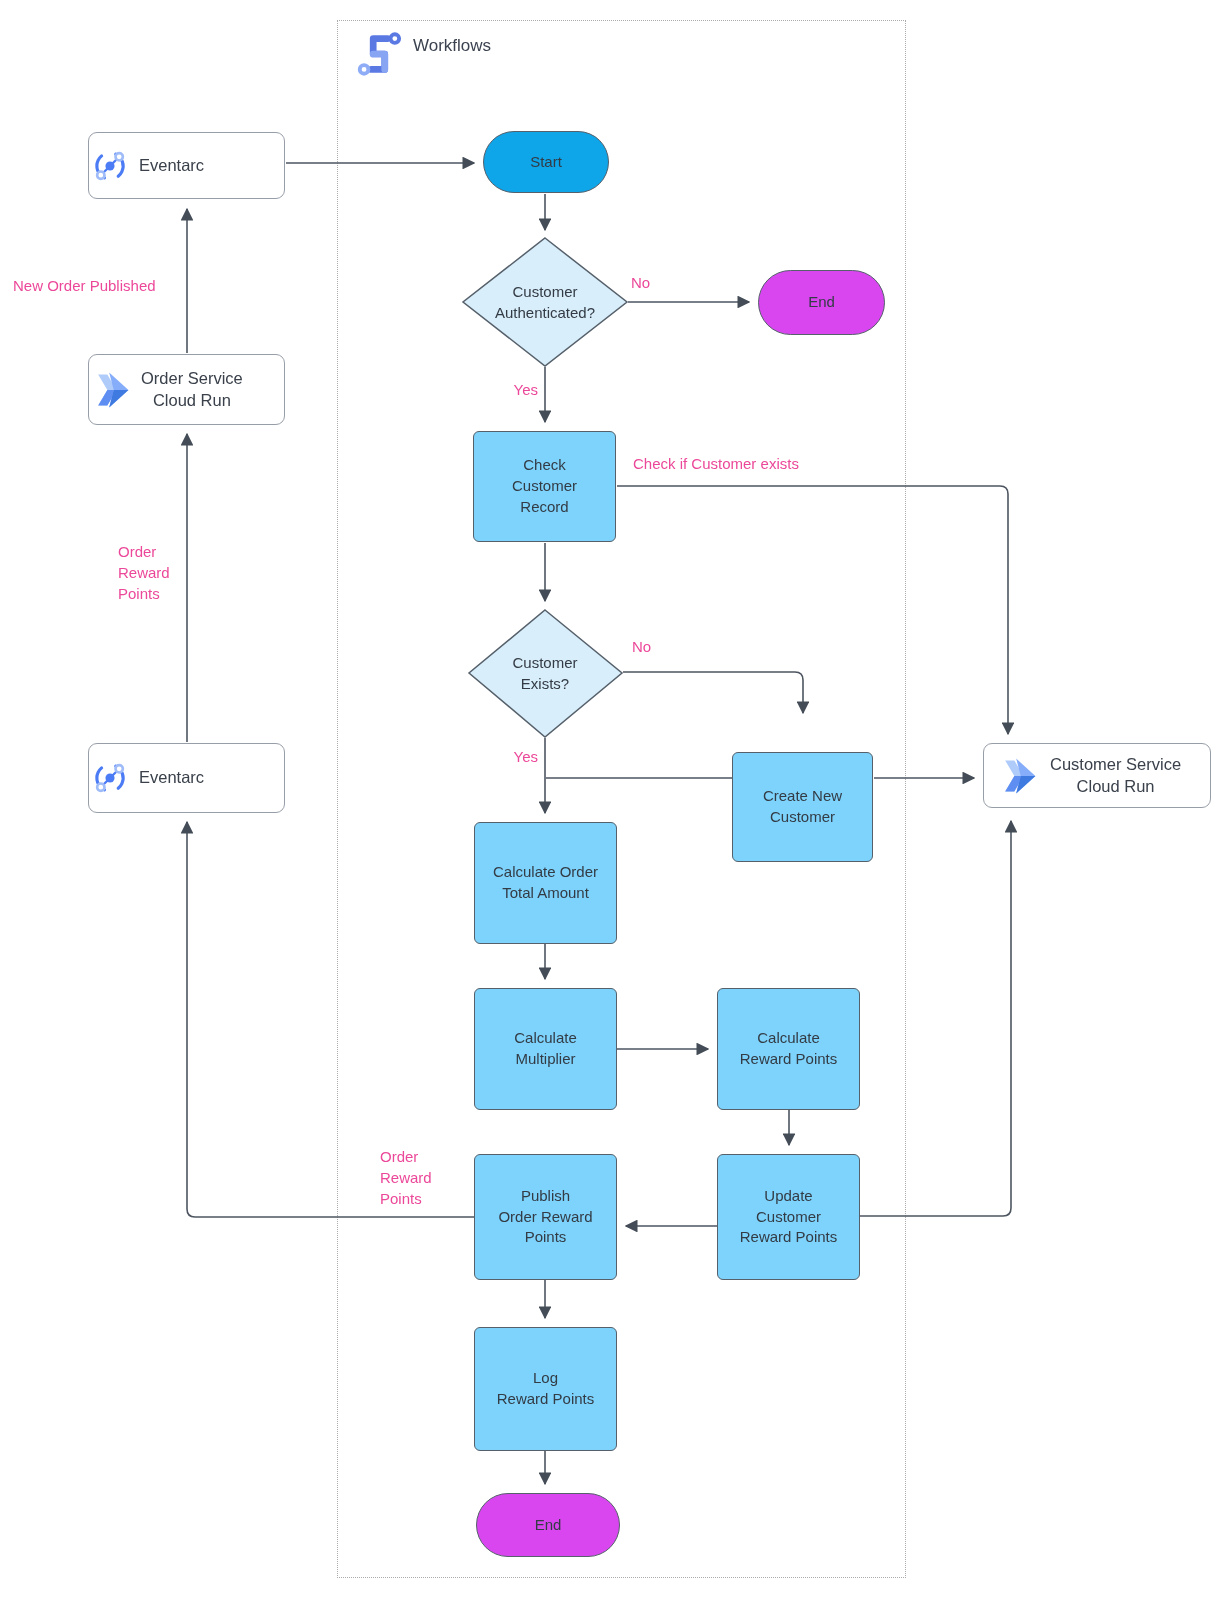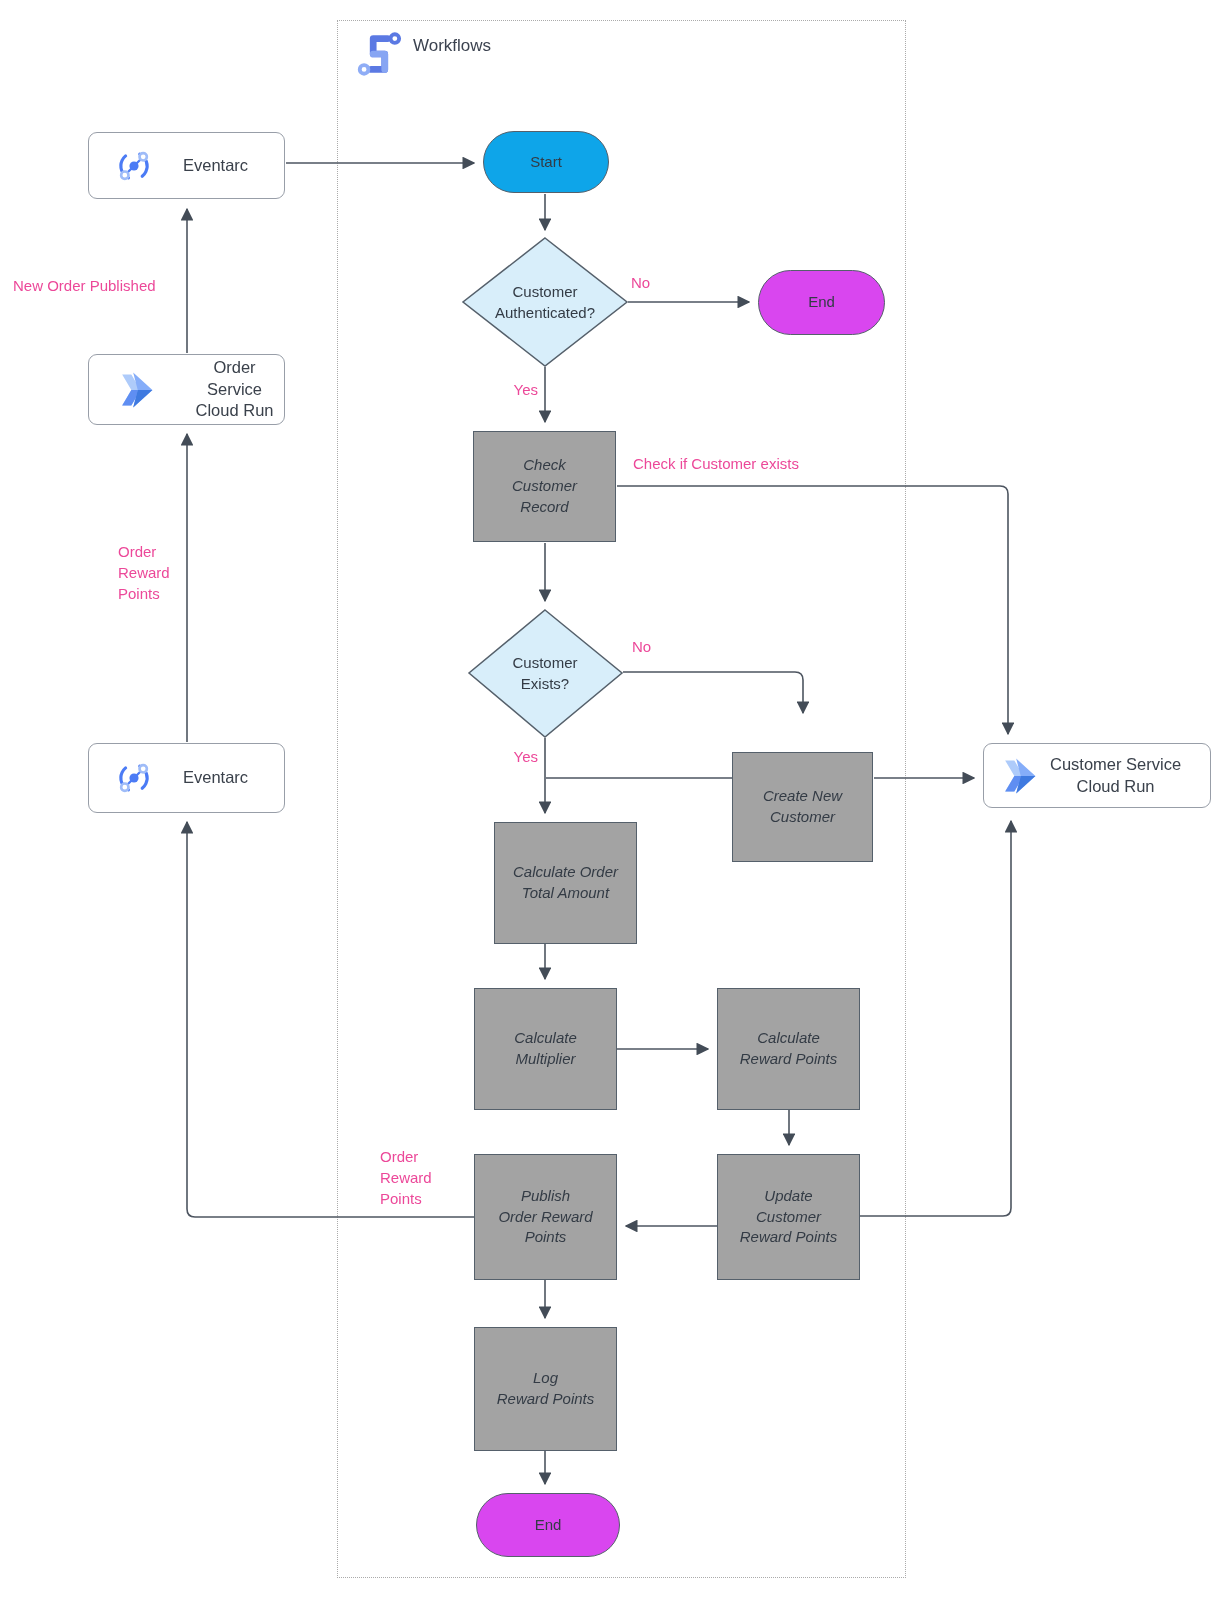--- a/index.html
+++ b/index.html
@@ -8,26 +8,26 @@
     font-family:"Liberation Sans",sans-serif;color:#333b45;overflow:hidden;
   }
   #workflow-container{
     position:absolute;left:337px;top:20px;width:569px;height:1558px;
     border:1px dotted #ababab;background:transparent;box-sizing:border-box;
   }
   #edges{position:absolute;left:0;top:0;width:1227px;height:1600px;pointer-events:none;}
   .node{position:absolute;display:flex;align-items:center;justify-content:center;
     box-sizing:border-box;text-align:center;}
   .node-label{white-space:pre-line;font-size:15px;line-height:1.38;color:#333b45;}
-  .process{background:#a3a3a3;border:1.3px solid #55606b;border-radius:0;font-style:italic;}
+  .process{background:#7dd3fc;border:1.3px solid #55606b;border-radius:6px;}
   .terminal{border:1.3px solid #55606b;border-radius:33px;}
   .start{background:#0ea5e9;}
   .end{background:#d946ef;}
   .service{background:#ffffff;border:1.3px solid #989ea8;border-radius:9px;
-    display:flex;align-items:center;justify-content:flex-start;gap:28px;padding-left:24px;}
+    display:flex;align-items:center;justify-content:flex-start;gap:8px;padding-left:0;}
   .service .svc-label{font-size:16.5px;color:#3a414b;white-space:pre-line;text-align:center;line-height:1.3;}
   .decision-text{position:absolute;text-align:center;font-size:15px;line-height:1.4;
     color:#333b45;white-space:pre-line;}
   .edge-label{position:absolute;font-size:15px;color:#ec4899;white-space:pre-line;line-height:1.4;}
   #diagram-title{position:absolute;left:413px;top:36px;font-size:17px;color:#3c4350;}
   #title-icon{position:absolute;left:353px;top:29px;width:50px;height:50px;}
   .svc-icon{flex:0 0 auto;}
 </style>
 </head>
 <body>
@@ -95,21 +95,21 @@
 
   <div class="node process" style="left:473px;top:431px;width:143px;height:111px;">
     <span class="node-label">Check
 Customer
 Record</span>
   </div>
   <div class="node process" style="left:732px;top:722px;width:141px;height:110px;margin-top:30px;">
     <span class="node-label">Create New
 Customer</span>
   </div>
-  <div class="node process" style="left:494px;top:822px;width:143px;height:122px;">
+  <div class="node process" style="left:474px;top:822px;width:143px;height:122px;">
     <span class="node-label">Calculate Order
 Total Amount</span>
   </div>
   <div class="node process" style="left:474px;top:988px;width:143px;height:122px;">
     <span class="node-label">Calculate
 Multiplier</span>
   </div>
   <div class="node process" style="left:717px;top:988px;width:143px;height:122px;">
     <span class="node-label">Calculate
 Reward Points</span>

